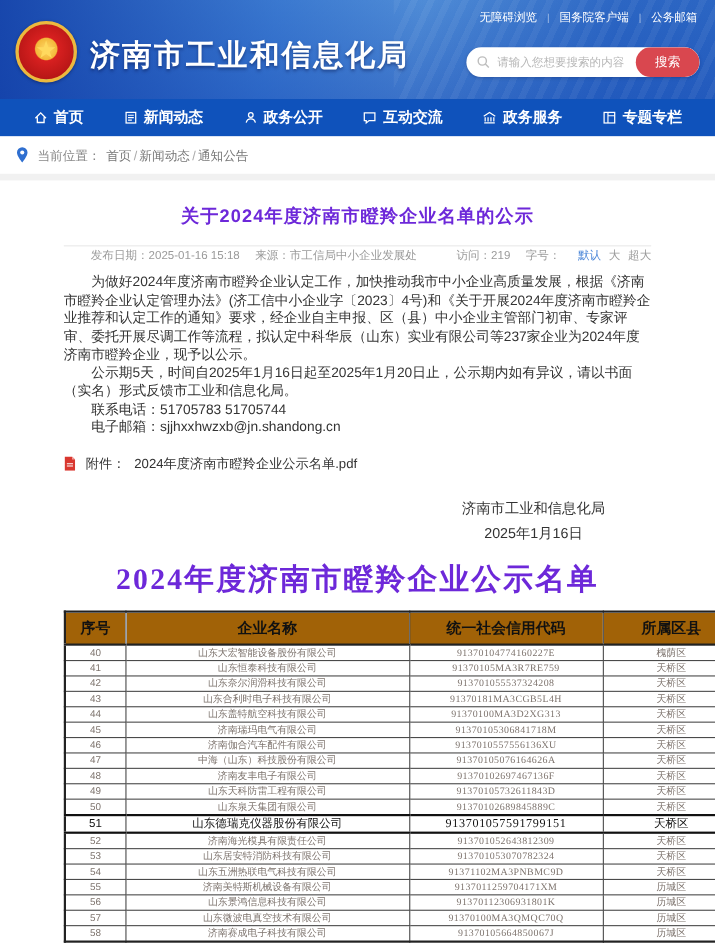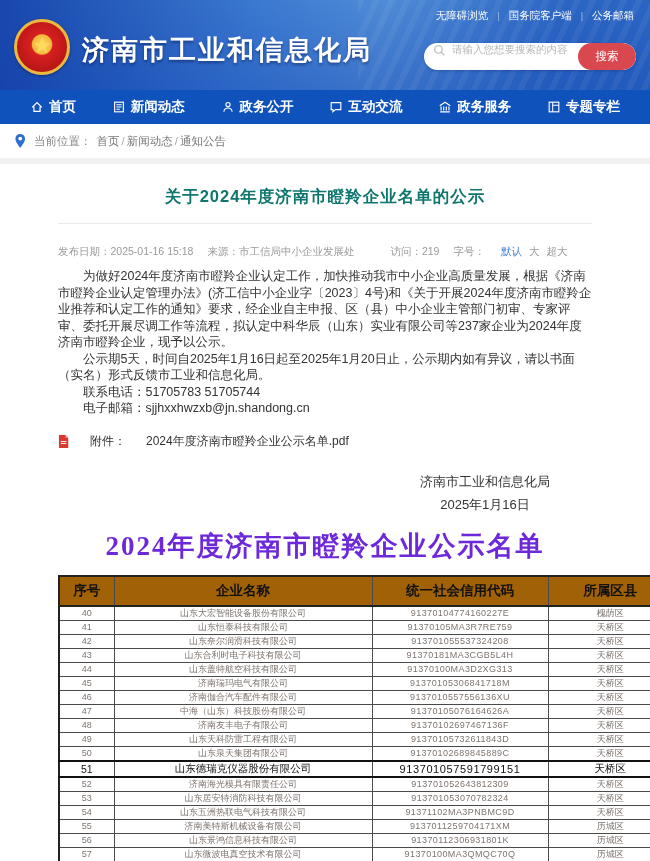--- a/index.html
+++ b/index.html
@@ -34,21 +34,21 @@
     margin:10px 0 0 12px; text-shadow:0 2px 3px rgba(0,10,60,.45); z-index:2;
   }
   .top-links {
     position:absolute; top:9px; right:16px; display:flex; align-items:center; gap:9px;
     color:#fff; font-size:10.5px; z-index:3;
   }
   .top-links .sep { opacity:.55; font-size:9px; }
   .top-link { cursor:pointer; }
   .search-bar {
     position:absolute; top:43px; right:14px; width:212px; height:27px;
-    background:#fff; border-radius:14px; display:flex; align-items:flex-start;
+    background:#fff; border-radius:14px; display:flex; align-items:center;
     box-shadow:0 1px 3px rgba(0,10,60,.25); z-index:3; overflow:hidden;
   }
   .search-icon { flex:none; width:13px; height:13px; margin-left:9px; opacity:.55; }
   .search-bar input {
     border:none; outline:none; background:transparent; flex:1; min-width:0;
     font-size:10.5px; padding:0 4px 0 6px; color:#333; font-family:inherit;
   }
   .search-bar input::placeholder { color:#b7b7b7; }
   .search-btn {
     flex:none; width:58px; height:27px; border:none; border-radius:14px;
@@ -69,33 +69,33 @@
     height:34px; display:flex; align-items:center; gap:5px;
     padding:0 14px; font-size:11.5px; color:#888; background:#fff;
   }
   .pin-icon { width:13px; height:16px; margin-right:2px; display:inline-flex; }
   .crumb { color:#777; cursor:pointer; }
   .crumb-sep { color:#aaa; margin:0 2px; }
   .divider-strip { height:6px; background:#f1f1f1; }
 
   
   .article { padding:22px 58px 0; }
-  .article-title { text-align:center; font-size:16.5px; font-weight:bold; color:#0f766e; letter-spacing:1px; }
+  .article-title { text-align:center; font-size:16.5px; font-weight:bold; color:#6d28d9; letter-spacing:1px; }
   .title-rule { border-bottom:1px solid #e9e9e9; margin-top:15px; }
   .meta {
-    display:flex; justify-content:flex-start; align-items:center; gap:14px;
-    font-size:10.5px; color:#9a9a9a; margin-top:21px; white-space:nowrap;
+    display:flex; justify-content:flex-end; align-items:center; gap:14px;
+    font-size:10.5px; color:#9a9a9a; margin-top:1px; white-space:nowrap;
   }
   .meta-visits { margin-left:22px; }
   .fontsize { display:flex; gap:7px; }
   .fs-opt { cursor:pointer; }
   .fs-opt.active { color:#4a86d8; }
   .article-body { margin-top:9px; font-size:12.5px; color:#333; line-height:16.5px; }
   .article-body p { margin:0; text-indent:2em; }
-  .attachment { margin-top:16px; font-size:12px; color:#333; display:flex; align-items:center; gap:20px; }
+  .attachment { margin-top:16px; font-size:12px; color:#333; display:flex; align-items:center; gap:8px; }
   .pdf-icon { width:12px; height:13px; display:inline-flex; }
   .attachment-file { cursor:pointer; }
   .signature { margin-top:20px; text-align:right; padding-right:42px; }
   .sig-block { display:inline-block; text-align:center; font-size:13px; color:#333; line-height:23px; }
 
   
   .table-section { margin-top:12px; }
   .table-title {
     text-align:center; font-family:"Liberation Serif", serif; font-weight:bold;
     font-size:27px; color:#6d28d9; letter-spacing:2px;
@@ -105,21 +105,21 @@
     border:2px solid #222;
   }
   table.company th, table.company td {
     border:1px solid #4a4a4a; text-align:center; overflow:hidden; white-space:nowrap; padding:0;
   }
   table.company th {
     height:30px; font-size:13.5px; font-weight:bold; color:#111;
     border-bottom:2px solid #222; background:#a16207;
   }
   table.company td { height:13px; font-size:9px; color:#7e746e; }
-  td.cell-code { font-family:Liberation Sans, sans-serif; font-size:9.5px; letter-spacing:.4px;margin-top:24px; }
+  td.cell-code { font-family:Liberation Serif, serif; font-size:9.5px; letter-spacing:.4px;margin-top:24px; }
   tr.hl td {
     color:#111; font-size:10.5px; height:16px;
     border-top:2px solid #111; border-bottom:2px solid #111;
   }
   tr.hl td.cell-code { font-size:11px; letter-spacing:.6px; }
 </style>
 </head>
 <body>
 
 <header class="site-header">

